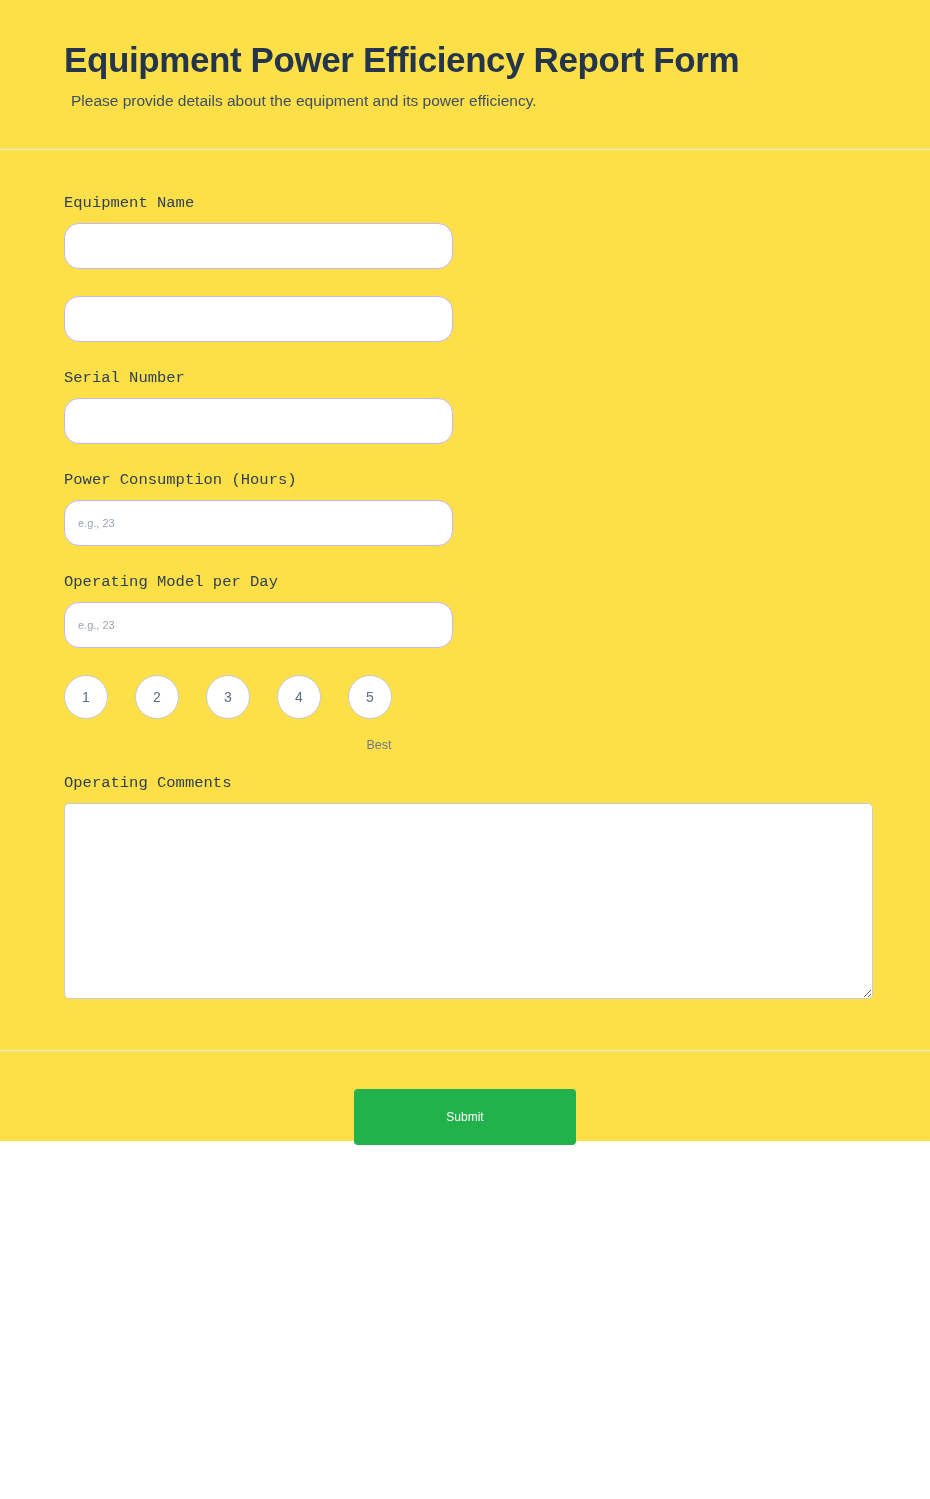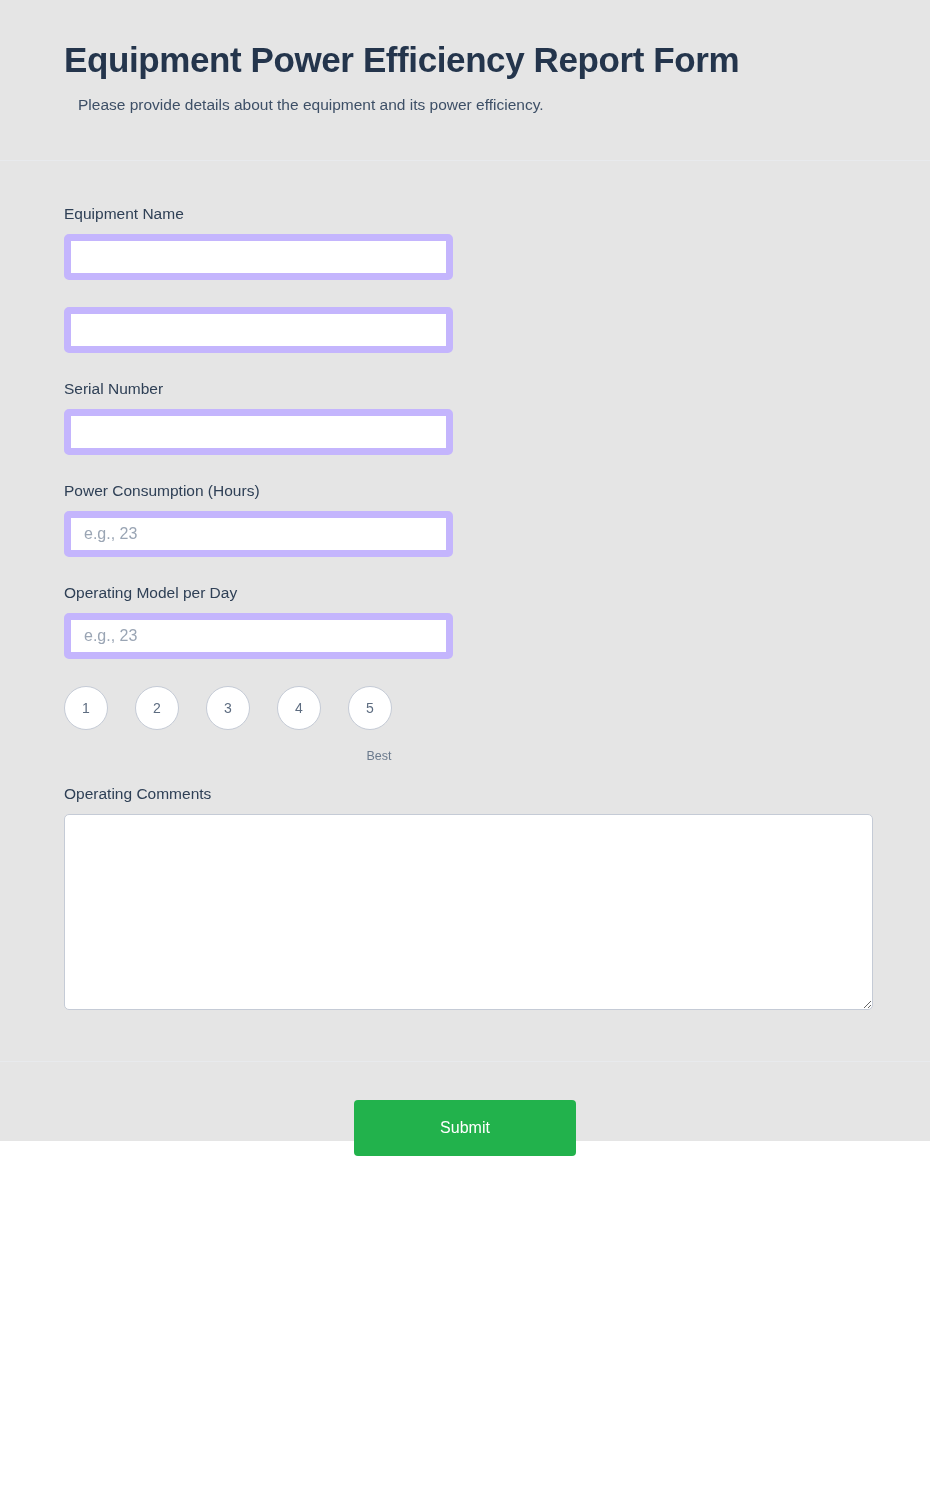--- a/index.html
+++ b/index.html
@@ -12,65 +12,66 @@
     width: 930px;
     height: 1499px;
     font-family: "Liberation Sans", sans-serif;
     color: #2b3a4f;
     overflow: hidden;
   }
   .page {
     width: 930px;
     height: 1141px;
     position: relative;
-    background: #e5e5e5;
+    background: #fde047;
   }
   .header {
     padding: 40px 64px 30px 64px;
     border-bottom: 1px solid #e8eaed;
   }
   .form-title {
     font-size: 35px;
     font-weight: bold;
     color: #24354c;
     letter-spacing: -0.4px;
     margin: 0 0 10px 0;
     line-height: 1.15;
   }
   .form-subtitle {
     font-size: 15.5px;
     color: #3d4f66;
-    margin: 14px;
+    margin: 7px;
     line-height: 1.4;
   }
   .form-body {
     padding: 44px 64px 24px 64px;
     border-bottom: 1px solid #e8eaed;
   }
   .field {
     margin-bottom: 27px;
   }
   .field-label {
     display: block;
     font-size: 15.5px;
     color: #2f4056;
     margin-bottom: 11px;
     font-weight: normal;
+    font-family: Liberation Mono, monospace;
   }
   .text-input {
     display: block;
     width: 389px;
     height: 46px;
     padding: 8px 13px;
-    font-size: 16px;
+    font-size: 11px;
     font-family: "Liberation Sans", sans-serif;
     color: #2f4056;
     background: #ffffff;
-    border: 7px solid #c4b5fd;
-    border-radius: 5px;
+    border: 1px solid #c4b5fd;
+    border-radius: 15px;
     outline: none;
   }
   .text-input::placeholder {
     color: #9aa5b4;
   }
   .field-rating {
     margin-bottom: 22px;
   }
   .rating-row {
     display: flex;
@@ -124,21 +125,21 @@
   .footer {
     padding: 38px 64px 40px 64px;
     display: flex;
     justify-content: center;
   }
   .submit-button {
     width: 222px;
     height: 56px;
     background: #22b24c;
     color: #ffffff;
-    font-size: 16px;
+    font-size: 12px;
     font-family: "Liberation Sans", sans-serif;
     border: none;
     border-radius: 4px;
     cursor: pointer;
   }
 </style>
 </head>
 <body>
 
 <div class="page">

